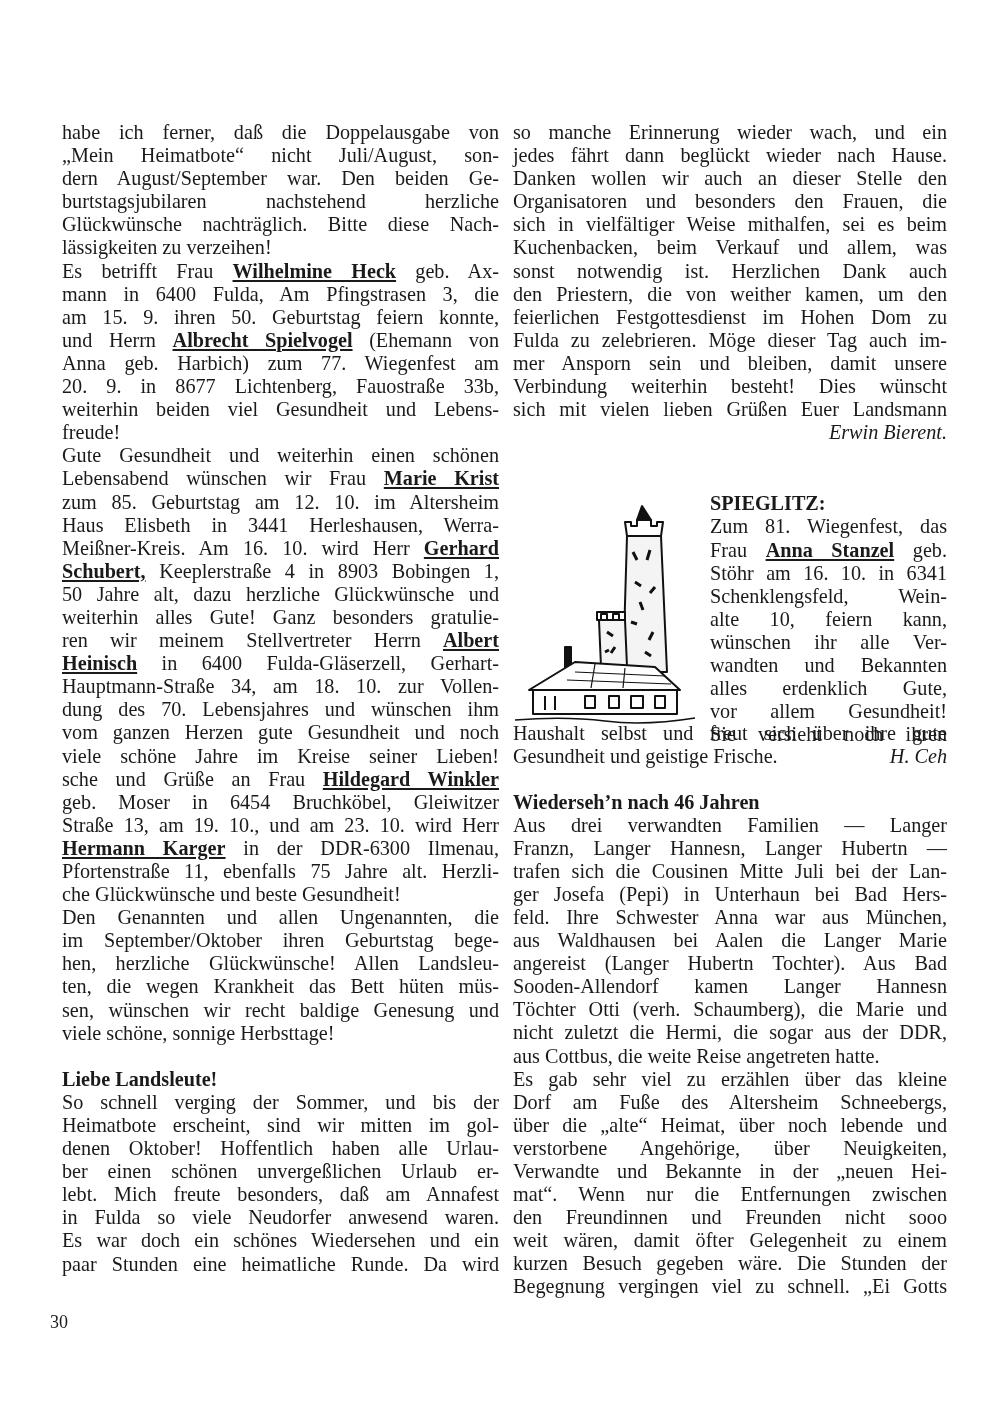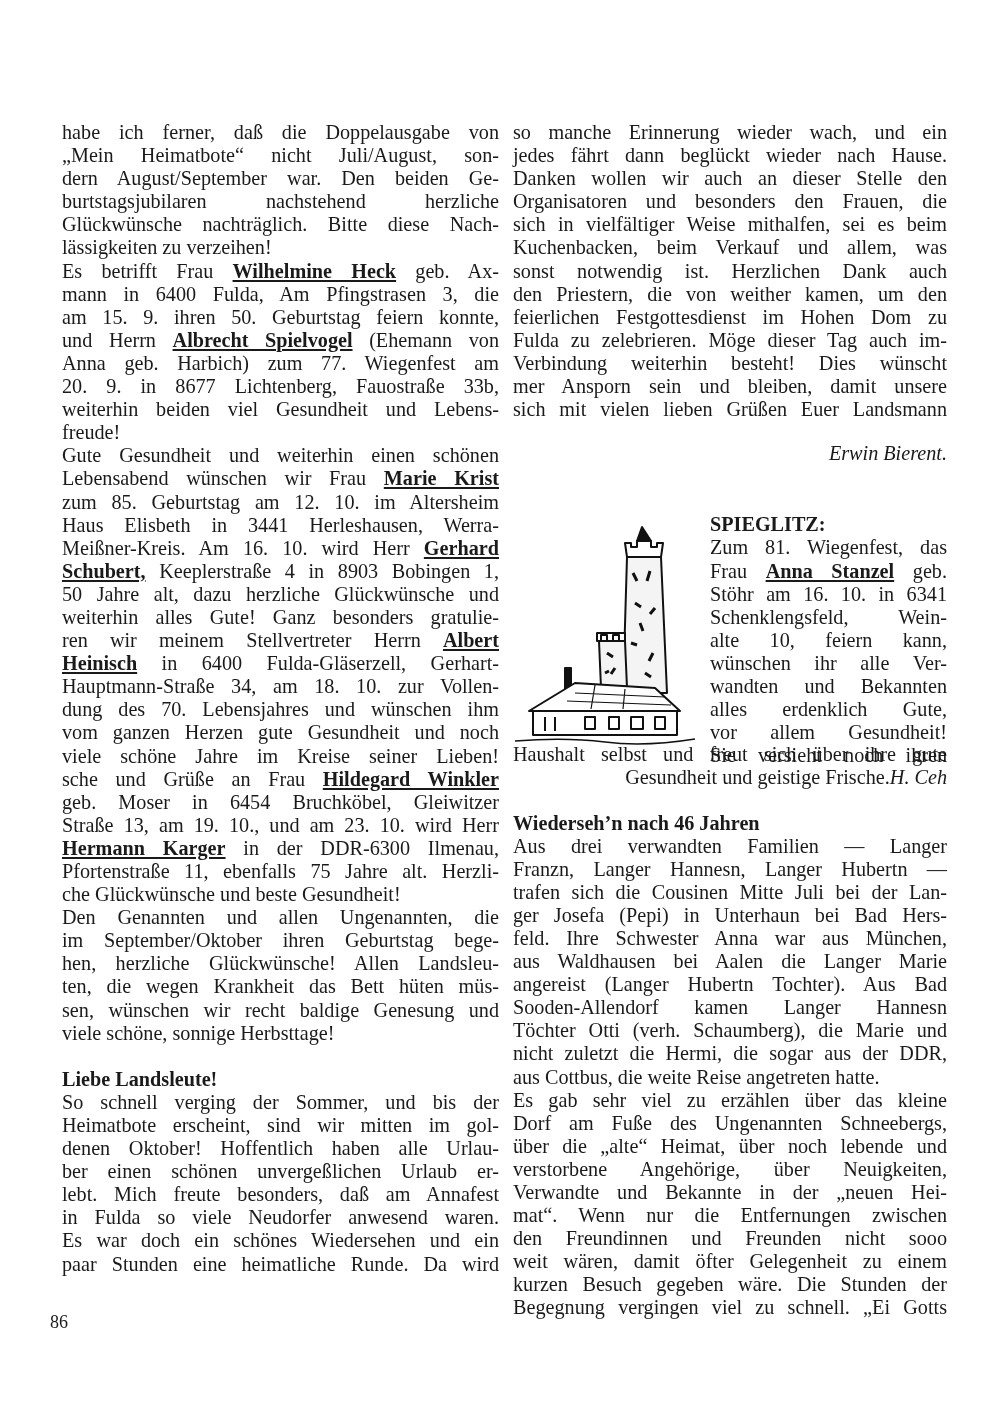--- a/index.html
+++ b/index.html
@@ -12,30 +12,30 @@
     position: absolute; top: 121px;
     font-size: 20.2px; line-height: 23.1px;
     text-align: justify; hyphens: manual;
   }
   #left-col { left: 62px; width: 437px; }
   #right-col { left: 513px; width: 434px; }
   .para { margin: 0; }
   .para + .para { margin-top: 0; }
   .line { display: block; text-align: justify; text-align-last: justify; white-space: nowrap; }
   .line.last { text-align-last: left; }
-  .line.right { text-align: right; text-align-last: right; margin-top: 21px; }
+  .line.right { text-align: right; text-align-last: right; }
   b { font-weight: bold; text-decoration: underline; }
   .heading { font-weight: bold; display: block; }
   .gap { height: 23px; }
   .sig { font-style: italic; }
   #tower-block { position: relative; height: 230px; margin-top: 18px; }
   #tower-figure { position: absolute; left: -8px; top: 0; width: 200px; height: 240px; }
   #spieglitz-text { position: absolute; left: 197px; right: 0; top: 0; }
   #page-number { position: absolute; left: 50px; top: 1312px; font-size: 18px; }
-  .split { display: flex; justify-content: flex-end; }
+  .split { display: flex; justify-content: space-between; }
 </style>
 </head>
 <body>
 
 <div id="left-col" class="col">
   <p class="para">
     <span class="line">habe ich ferner, daß die Doppelausgabe von</span>
     <span class="line">„Mein Heimatbote“ nicht Juli/August, son-</span>
     <span class="line">dern August/September war. Den beiden Ge-</span>
     <span class="line">burtstagsjubilaren nachstehend herzliche</span>
@@ -103,22 +103,22 @@
     <span class="line">so manche Erinnerung wieder wach, und ein</span>
     <span class="line">jedes fährt dann beglückt wieder nach Hause.</span>
     <span class="line">Danken wollen wir auch an dieser Stelle den</span>
     <span class="line">Organisatoren und besonders den Frauen, die</span>
     <span class="line">sich in vielfältiger Weise mithalfen, sei es beim</span>
     <span class="line">Kuchenbacken, beim Verkauf und allem, was</span>
     <span class="line">sonst notwendig ist. Herzlichen Dank auch</span>
     <span class="line">den Priestern, die von weither kamen, um den</span>
     <span class="line">feierlichen Festgottesdienst im Hohen Dom zu</span>
     <span class="line">Fulda zu zelebrieren. Möge dieser Tag auch im-</span>
+    <span class="line">mer Ansporn sein und bleiben, damit unsere</span>
     <span class="line">Verbindung weiterhin besteht! Dies wünscht</span>
-    <span class="line">mer Ansporn sein und bleiben, damit unsere</span>
     <span class="line">sich mit vielen lieben Grüßen Euer Landsmann</span>
     <span class="line right sig">Erwin Bierent.</span>
   </p>
   <div class="gap" style="height:30px"></div>
 
   <div id="tower-block">
     <svg id="tower-figure" viewBox="0 0 200 240">
       <g fill="none" stroke="#111" stroke-width="2" stroke-linejoin="round">
 
         <path d="M137 14 L132 28 L146 28 Z" fill="#111"></path>
@@ -171,25 +171,25 @@
     <span class="line">feld. Ihre Schwester Anna war aus München,</span>
     <span class="line">aus Waldhausen bei Aalen die Langer Marie</span>
     <span class="line">angereist (Langer Hubertn Tochter). Aus Bad</span>
     <span class="line">Sooden-Allendorf kamen Langer Hannesn</span>
     <span class="line">Töchter Otti (verh. Schaumberg), die Marie und</span>
     <span class="line">nicht zuletzt die Hermi, die sogar aus der DDR,</span>
     <span class="line last">aus Cottbus, die weite Reise angetreten hatte.</span>
   </p>
   <p class="para">
     <span class="line">Es gab sehr viel zu erzählen über das kleine</span>
-    <span class="line">Dorf am Fuße des Ungenannten Schneebergs,</span>
+    <span class="line">Dorf am Fuße des Altersheim Schneebergs,</span>
     <span class="line">über die „alte“ Heimat, über noch lebende und</span>
     <span class="line">verstorbene Angehörige, über Neuigkeiten,</span>
     <span class="line">Verwandte und Bekannte in der „neuen Hei-</span>
     <span class="line">mat“. Wenn nur die Entfernungen zwischen</span>
     <span class="line">den Freundinnen und Freunden nicht sooo</span>
     <span class="line">weit wären, damit öfter Gelegenheit zu einem</span>
     <span class="line">kurzen Besuch gegeben wäre. Die Stunden der</span>
     <span class="line">Begegnung vergingen viel zu schnell. „Ei Gotts</span>
   </p>
 </div>
 
-<div id="page-number">86</div>
+<div id="page-number">30</div>
 
 </body></html>

